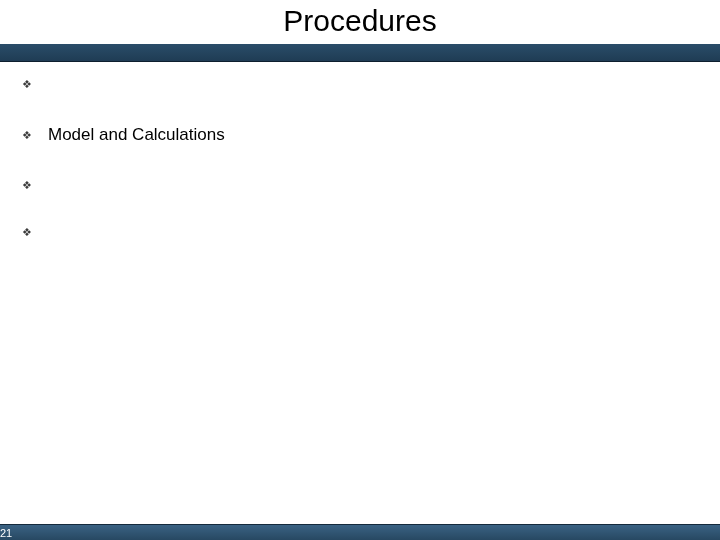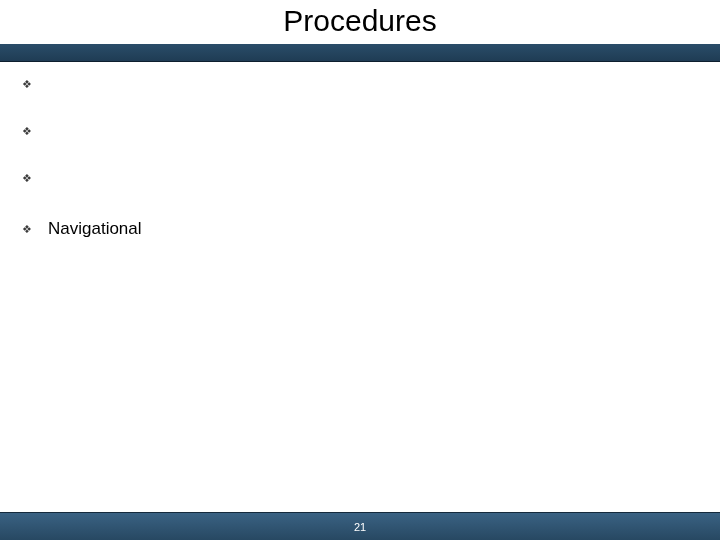--- a/index.html
+++ b/index.html
@@ -52,25 +52,24 @@
   .bullet-icon {
     width: 12px;
     display: inline-block;
     color: #3b3b3b;
     font-size: 11px;
     margin-right: 14px;
   }
   .footer {
     position: absolute;
     bottom: 0; left: 0; right: 0;
-    height: 28px;
+    height: 16px;
     background: linear-gradient(to bottom, #3a6283 0%, #274862 100%);
     display: flex;
     align-items: center;
-    justify-content: center;
     border-top: 1px solid #152a3c;
   }
   .page-number {
     color: #ffffff;
     font-size: 11px;
   }
 </style>
 </head>
 <body>
 
@@ -80,27 +79,27 @@
   <div class="band"></div>
 
   <h1 class="header-title">Procedures</h1>
 
   <div class="content">
     <div class="bullet-item">
       <span class="bullet-icon">❖</span>
     </div>
     <div class="bullet-item">
       <span class="bullet-icon">❖</span>
+      <span>Model and Calculations</span>
     </div>
     <div class="bullet-item">
       <span class="bullet-icon">❖</span>
     </div>
     <div class="bullet-item">
       <span class="bullet-icon">❖</span>
-      <span>Navigational</span>
     </div>
   </div>
 
   <div class="footer">
     <span class="page-number">21</span>
   </div>
 
 </div>
 
 </body></html>

